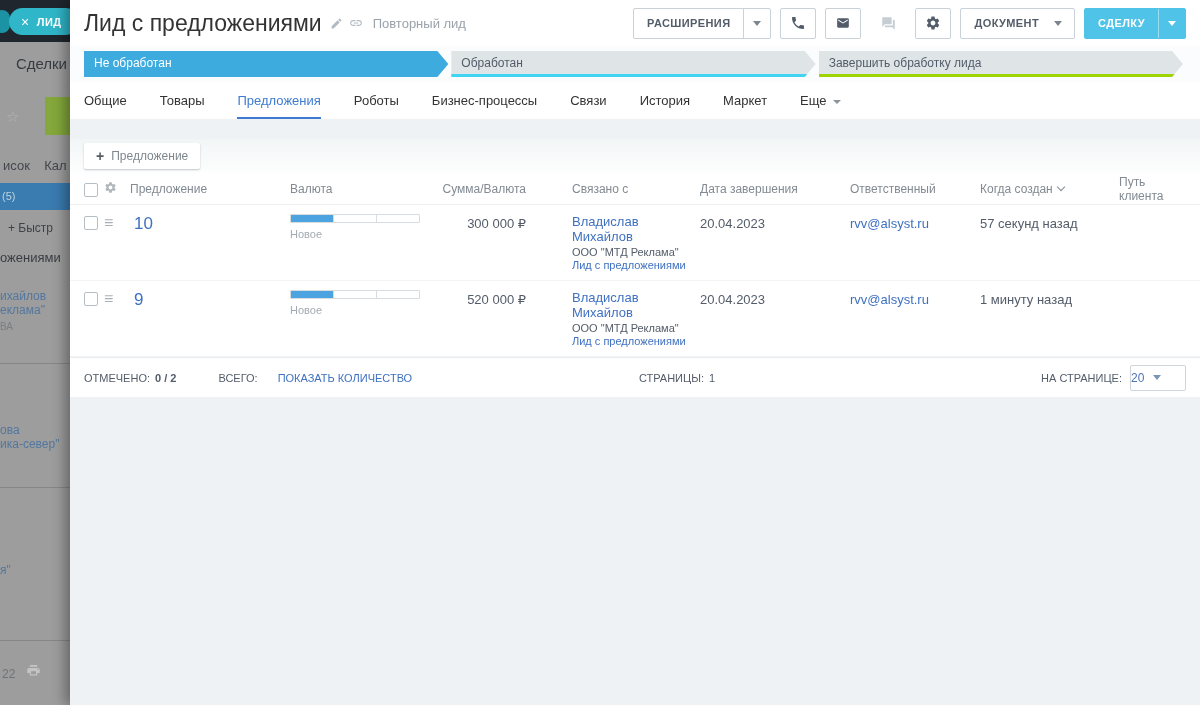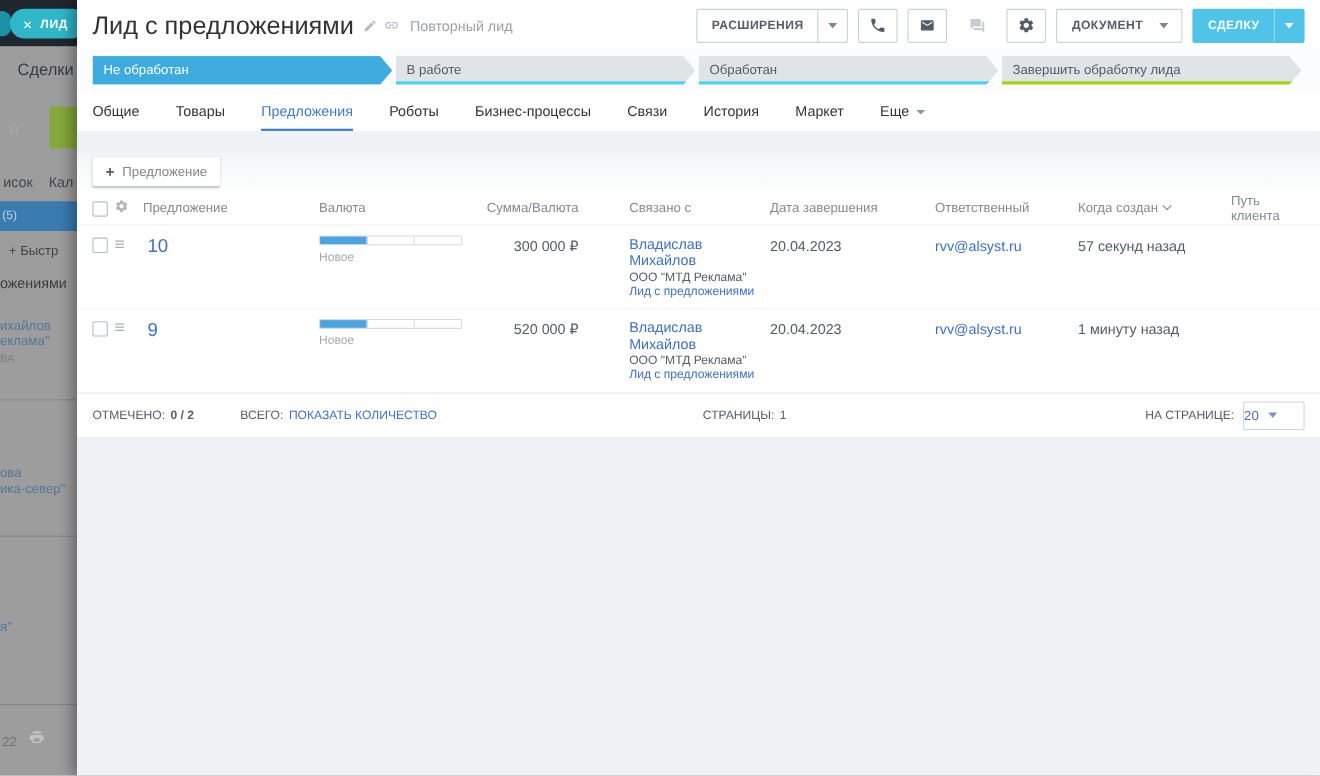--- a/index.html
+++ b/index.html
@@ -99,21 +99,21 @@
   .td-rel .l2 { font-size:11px; color:#535c69; margin-top:2px; }
   .td-rel .l3 { font-size:11px; margin-top:1px; }
   .td-plain { font-size:13px; color:#535c69; margin-top:2px; }
   .td-mail { font-size:13px; margin-top:2px; }
 
   
   .tfoot { height:40px; background:#fff; border-top:1px solid #e8ecef; display:flex; align-items:center;
     padding:0 14px; font-size:11px; color:#535c69; position:relative; flex:0 0 auto; }
   .tfoot .grp { display:flex; gap:5px; align-items:center; }
   .tfoot .grp + .grp { margin-left:42px; }
-  .tfoot .caps-link { color:#3f71c1; text-decoration:none; cursor:pointer; }
+  .tfoot .caps-link { color:#3f71c1; text-decoration:none; cursor:pointer;margin-left:15px; }
   .tfoot .center { position:absolute; left:50%; transform:translateX(-50%); }
   .tfoot .right { margin-left:auto; display:flex; align-items:center; gap:8px; }
   .per-page-select { width:56px; height:26px; border:1px solid #cfd6db; border-radius:2px; background:#fff;
     display:flex; align-items:center; justify-content:flex-start; gap:9px; font-size:12px; color:#4e74b4; cursor:pointer; }
   .per-page-select .tri-down { border-top-color:#7a94b5; border-left-width:4px; border-right-width:4px; }
 
   .rest-area { flex:1 1 auto; background:#eef2f4; border-top:0; }
   svg { display:block; }
 </style>
 </head>
@@ -218,24 +218,20 @@
           </span>
       </div>
     </div>
   </div>
 
   <div class="pipeline">
     <div class="stage active">
       <span>Не обработан</span>
     </div>
     <div class="stage">
-      <span>В работе</span>
-      <span class="ul ul-cyan"></span>
-    </div>
-    <div class="stage">
       <span>Обработан</span>
       <span class="ul ul-cyan"></span>
     </div>
     <div class="stage">
       <span>Завершить обработку лида</span>
       <span class="ul ul-green"></span>
     </div>
   </div>
 
   <div class="tabs">

